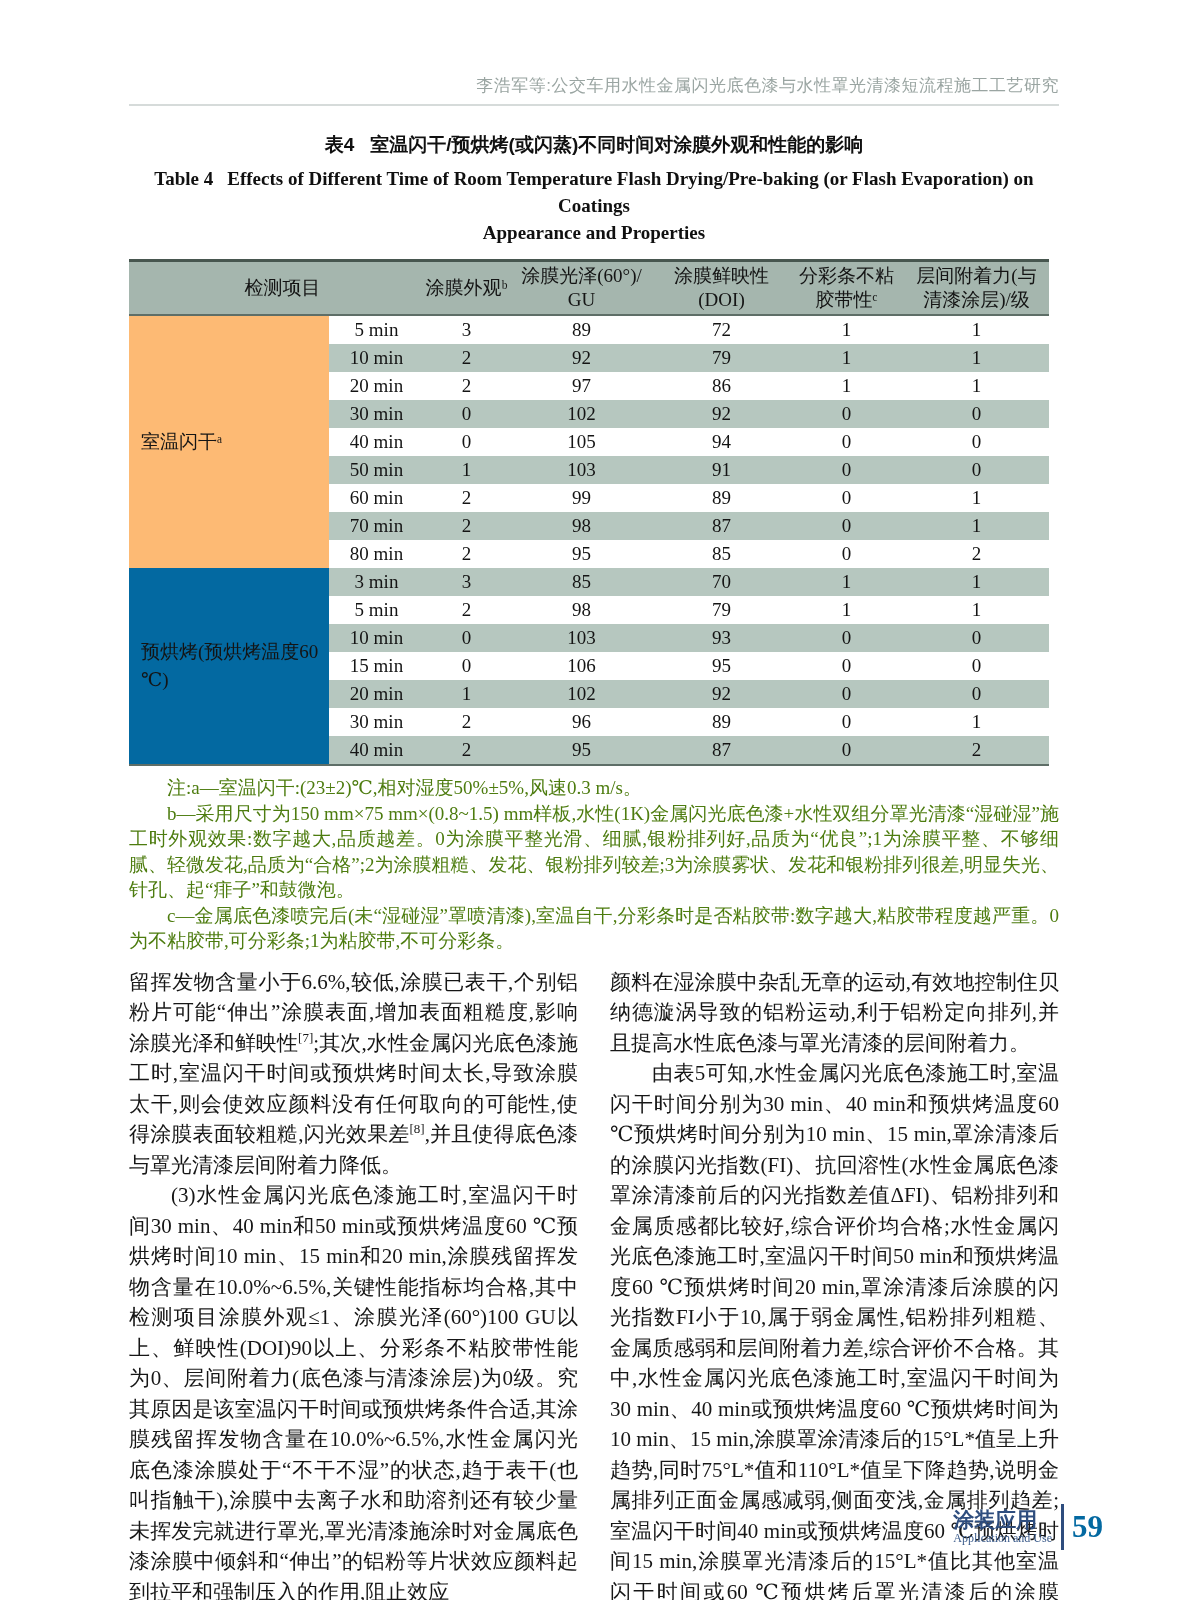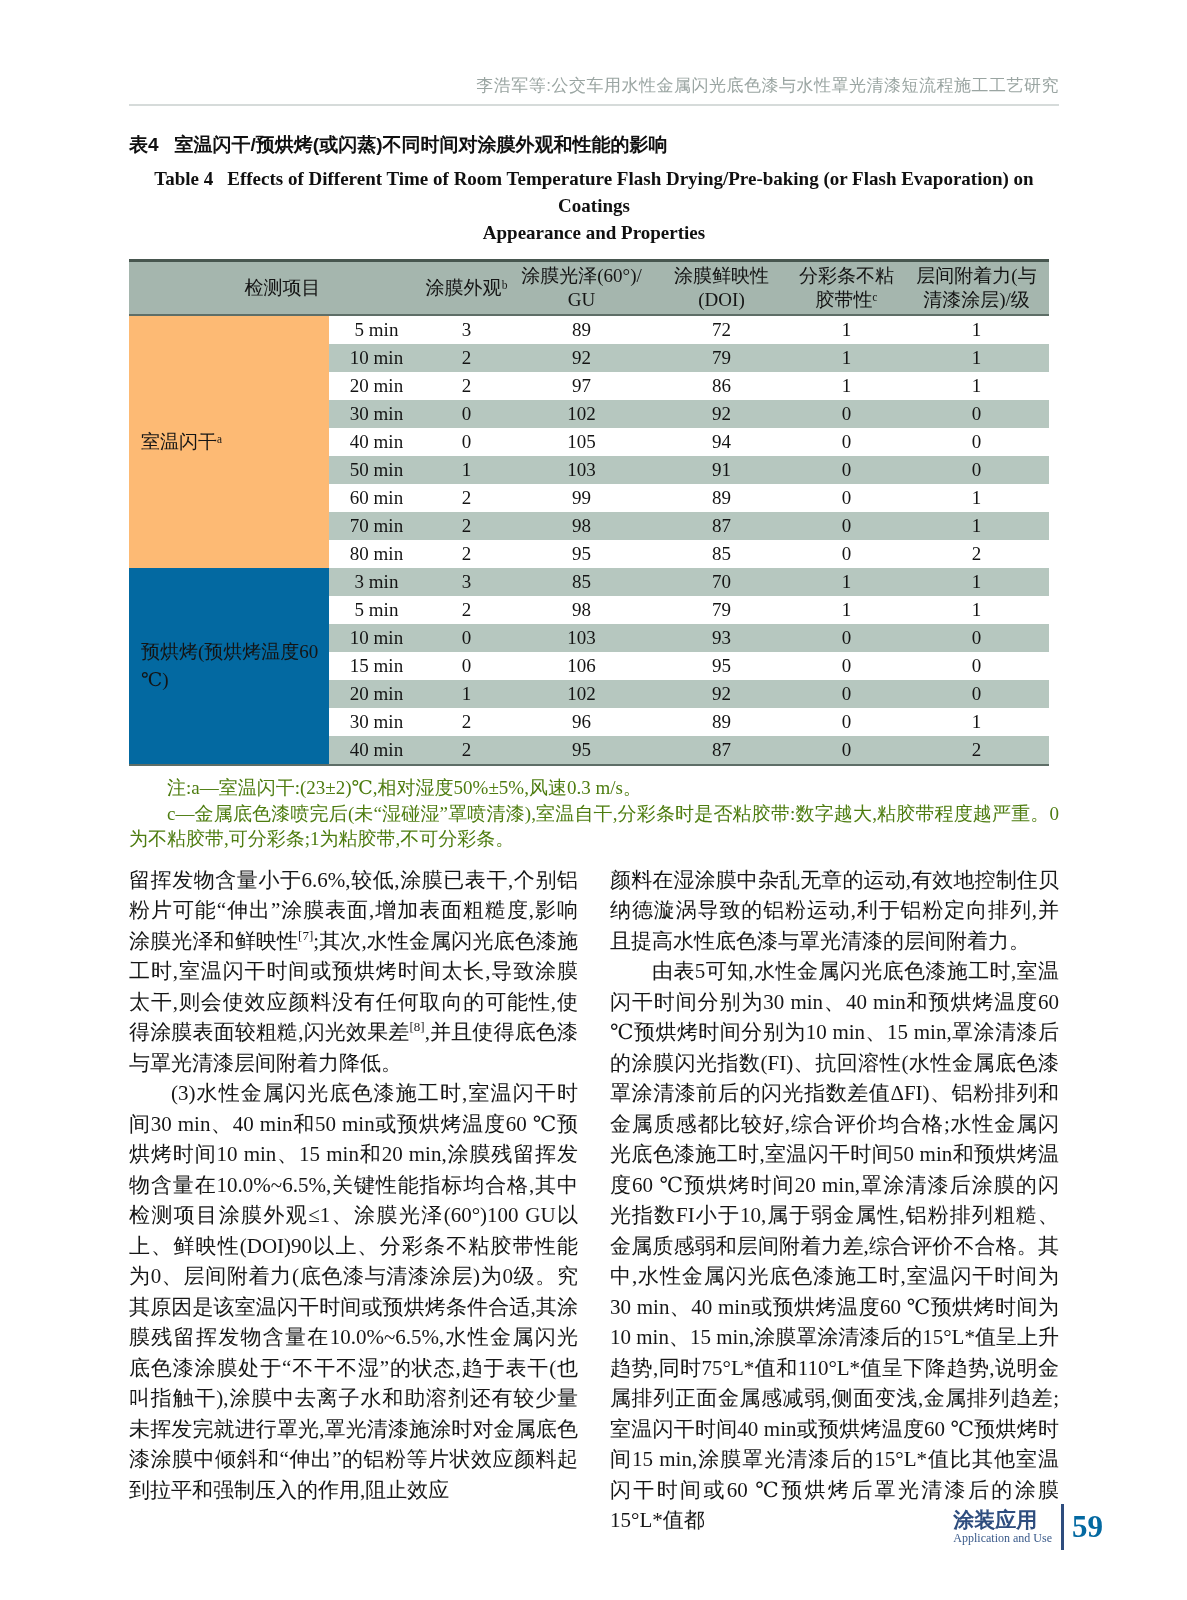--- a/index.html
+++ b/index.html
@@ -5,21 +5,21 @@
   html,body{margin:0;padding:0;}
   body{
     width:1187px;height:1600px;background:#ffffff;position:relative;
     font-family:"Liberation Serif","DejaVu Serif",serif;color:#141414;
   }
   .page{box-sizing:border-box;width:1187px;height:1600px;padding:74px 128px 0 129px;position:relative;}
   
   .runhead{ text-align:right; font-size:17px; color:#9aa5a2; font-family:"Liberation Sans","DejaVu Sans",sans-serif; letter-spacing:.5px;}
   .runrule{ border:none;border-top:2px solid #d6dbda; margin:7px 0 0 0;}
   
-  .cap-zh{ text-align:left; margin-top:26px; font-family:"Liberation Sans","DejaVu Sans",sans-serif; font-weight:bold; font-size:19px; color:#101010;}
+  .cap-zh{ text-align:center; margin-top:26px; font-family:"Liberation Sans","DejaVu Sans",sans-serif; font-weight:bold; font-size:19px; color:#101010;}
   .cap-zh .cap-label{margin-right:16px;}
   .cap-en{ text-align:center; margin-top:7px; font-weight:bold; font-size:19px; line-height:27px; color:#101010;}
   .cap-en .cap-label{margin-right:14px;}
   
   table.t4{ width:920px; border-collapse:collapse; table-layout:fixed; margin-top:13px;
     border-top:3px solid #47564f; border-bottom:2px solid #5e6e67; font-size:19px;}
   table.t4 thead th{ background:#a5b6ae; border-bottom:2px solid #5e6e67; font-weight:normal; height:52px;
     text-align:center; vertical-align:middle; padding:0; line-height:24px;}
   table.t4 thead th.h-item{ text-align:center; padding-left:12px;}
   table.t4 td{ height:28px; text-align:center; vertical-align:middle; padding:0; line-height:28px;}
@@ -223,20 +223,21 @@
           <td>95</td>
           <td>87</td>
           <td>0</td>
           <td>2</td>
         </tr>
     </tbody>
   </table>
 
   <div class="notes">
     <p>注:a—室温闪干:(23±2)℃,相对湿度50%±5%,风速0.3 m/s。</p>
+    <p>b—采用尺寸为150 mm×75 mm×(0.8~1.5) mm样板,水性(1K)金属闪光底色漆+水性双组分罩光清漆“湿碰湿”施工时外观效果:数字越大,品质越差。0为涂膜平整光滑、细腻,银粉排列好,品质为“优良”;1为涂膜平整、不够细腻、轻微发花,品质为“合格”;2为涂膜粗糙、发花、银粉排列较差;3为涂膜雾状、发花和银粉排列很差,明显失光、针孔、起“痱子”和鼓微泡。</p>
     <p>c—金属底色漆喷完后(未“湿碰湿”罩喷清漆),室温自干,分彩条时是否粘胶带:数字越大,粘胶带程度越严重。0为不粘胶带,可分彩条;1为粘胶带,不可分彩条。</p>
   </div>
 
   <div class="cols">
     <div class="col">
       <p><span>留挥发物含量小于6.6%,较低,涂膜已表干,个别铝粉片可能“伸出”涂膜表面,增加表面粗糙度,影响涂膜光泽和鲜映性</span><sup class="ref">[7]</sup><span>;其次,水性金属闪光底色漆施工时,室温闪干时间或预烘烤时间太长,导致涂膜太干,则会使效应颜料没有任何取向的可能性,使得涂膜表面较粗糙,闪光效果差</span><sup class="ref">[8]</sup><span>,并且使得底色漆与罩光清漆层间附着力降低。</span></p>
       <p class="ind">(3)水性金属闪光底色漆施工时,室温闪干时间30 min、40 min和50 min或预烘烤温度60 ℃预烘烤时间10 min、15 min和20 min,涂膜残留挥发物含量在10.0%~6.5%,关键性能指标均合格,其中检测项目涂膜外观≤1、涂膜光泽(60°)100 GU以上、鲜映性(DOI)90以上、分彩条不粘胶带性能为0、层间附着力(底色漆与清漆涂层)为0级。究其原因是该室温闪干时间或预烘烤条件合适,其涂膜残留挥发物含量在10.0%~6.5%,水性金属闪光底色漆涂膜处于“不干不湿”的状态,趋于表干(也叫指触干),涂膜中去离子水和助溶剂还有较少量未挥发完就进行罩光,罩光清漆施涂时对金属底色漆涂膜中倾斜和“伸出”的铝粉等片状效应颜料起到拉平和强制压入的作用,阻止效应</p>
     </div>
     <div class="col">
       <p>颜料在湿涂膜中杂乱无章的运动,有效地控制住贝纳德漩涡导致的铝粉运动,利于铝粉定向排列,并且提高水性底色漆与罩光清漆的层间附着力。</p>

